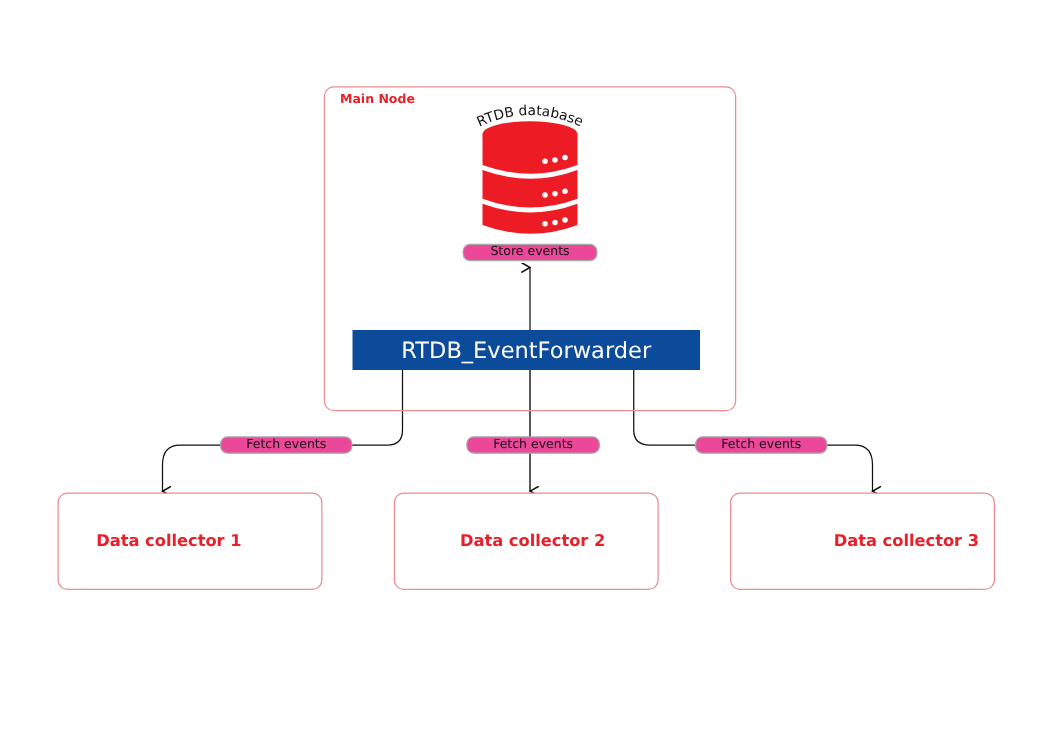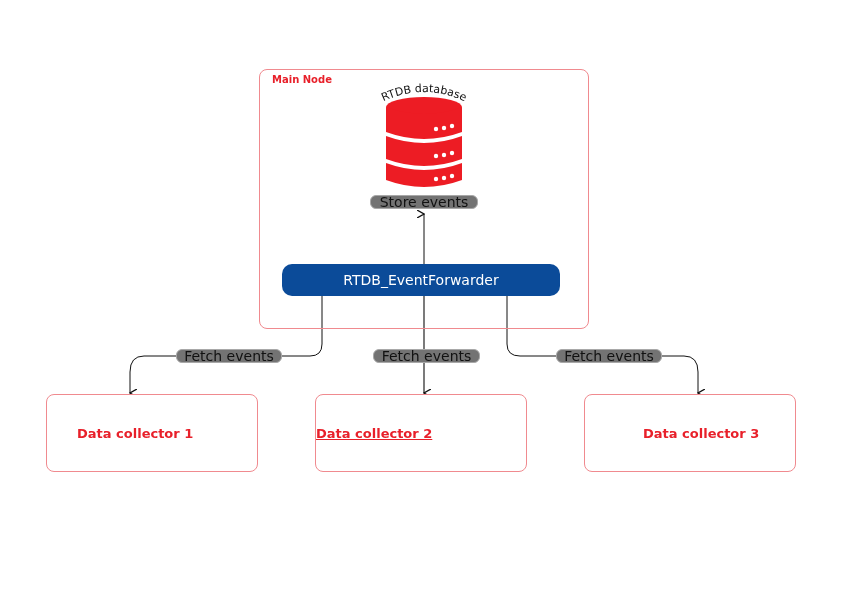--- a/index.html
+++ b/index.html
@@ -6,24 +6,24 @@
   body { width:842px; height:596px; position:relative; overflow:hidden;
          font-family:"DejaVu Sans","Liberation Sans",sans-serif; }
   svg.lines { position:absolute; left:0; top:0; }
   .node { position:absolute; box-sizing:border-box; border:1px solid #f08a8f;
           border-radius:8px; background:transparent; }
   .node-title { position:absolute; color:#e8202a; font-weight:bold; font-size:10px; }
   .collector { position:absolute; box-sizing:border-box; border:1px solid #f08a8f;
                border-radius:8px; background:#fff; display:flex; align-items:center; }
   .collector span { color:#e8202a; font-weight:bold; font-size:13px; }
   .pill { position:absolute; box-sizing:border-box; height:14px; border:1px solid #a8a8a8;
-          border-radius:6px; background:#737373; font-size:14px; line-height:12px;
+          border-radius:6px; background:#ec4899; font-size:10px; line-height:12px;
           color:#111; text-align:center; white-space:nowrap; }
   .forwarder { position:absolute; left:282px; top:264px; width:278px; height:32px;
-               background:#0b4b99; border-radius:10px; color:#fff; font-size:14px;
+               background:#0b4b99; border-radius:0; color:#fff; font-size:18px;
                display:flex; align-items:center; justify-content:center; }
   .db { position:absolute; left:374px; top:80px; }
 </style>
 </head>
 <body>
 
 <svg class="lines" width="842" height="596">
   <defs>
     <marker id="arr" markerWidth="8" markerHeight="8" refX="4" refY="7" orient="auto-start-reverse" markerUnits="userSpaceOnUse">
       <path d="M0,0 L4,7 L8,0" fill="none" stroke="#111" stroke-width="1.3"></path>
@@ -72,17 +72,17 @@
 </div>
 
 <div class="pill" style="left:176px; top:349px; width:106px;">Fetch events</div>
 <div class="pill" style="left:373px; top:349px; width:107px;">Fetch events</div>
 <div class="pill" style="left:556px; top:349px; width:106px;">Fetch events</div>
 
 <div class="collector" style="left:46px; top:394px; width:212px; height:78px;">
   <span style="margin-left:30px;">Data collector 1</span>
 </div>
 <div class="collector" style="left:315px; top:394px; width:212px; height:78px;">
-  <span style="text-decoration:underline;">Data collector 2</span>
+  <span style="margin-left:52px;">Data collector 2</span>
 </div>
 <div class="collector" style="left:584px; top:394px; width:212px; height:78px;">
-  <span style="margin-left:58px;">Data collector 3</span>
+  <span style="margin-left:82px;">Data collector 3</span>
 </div>
 
 </body></html>

